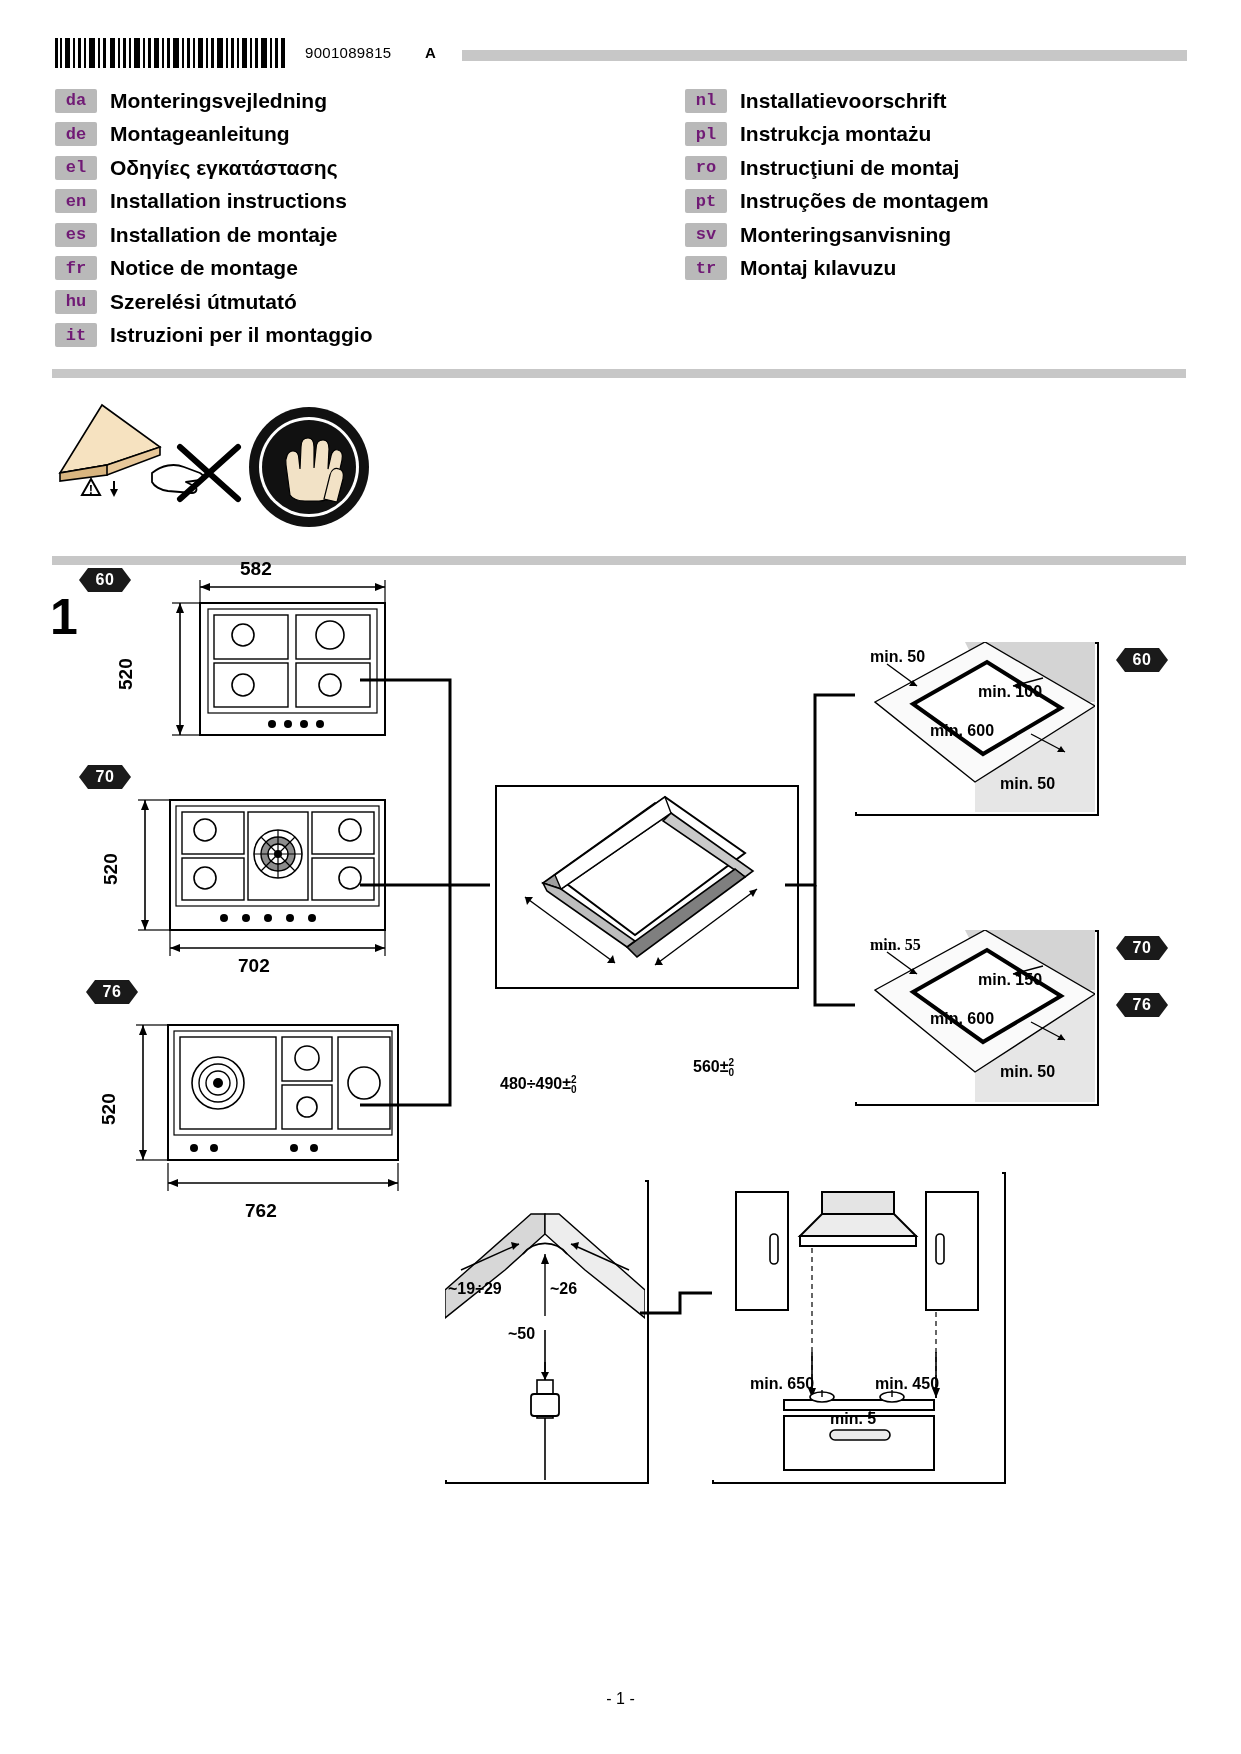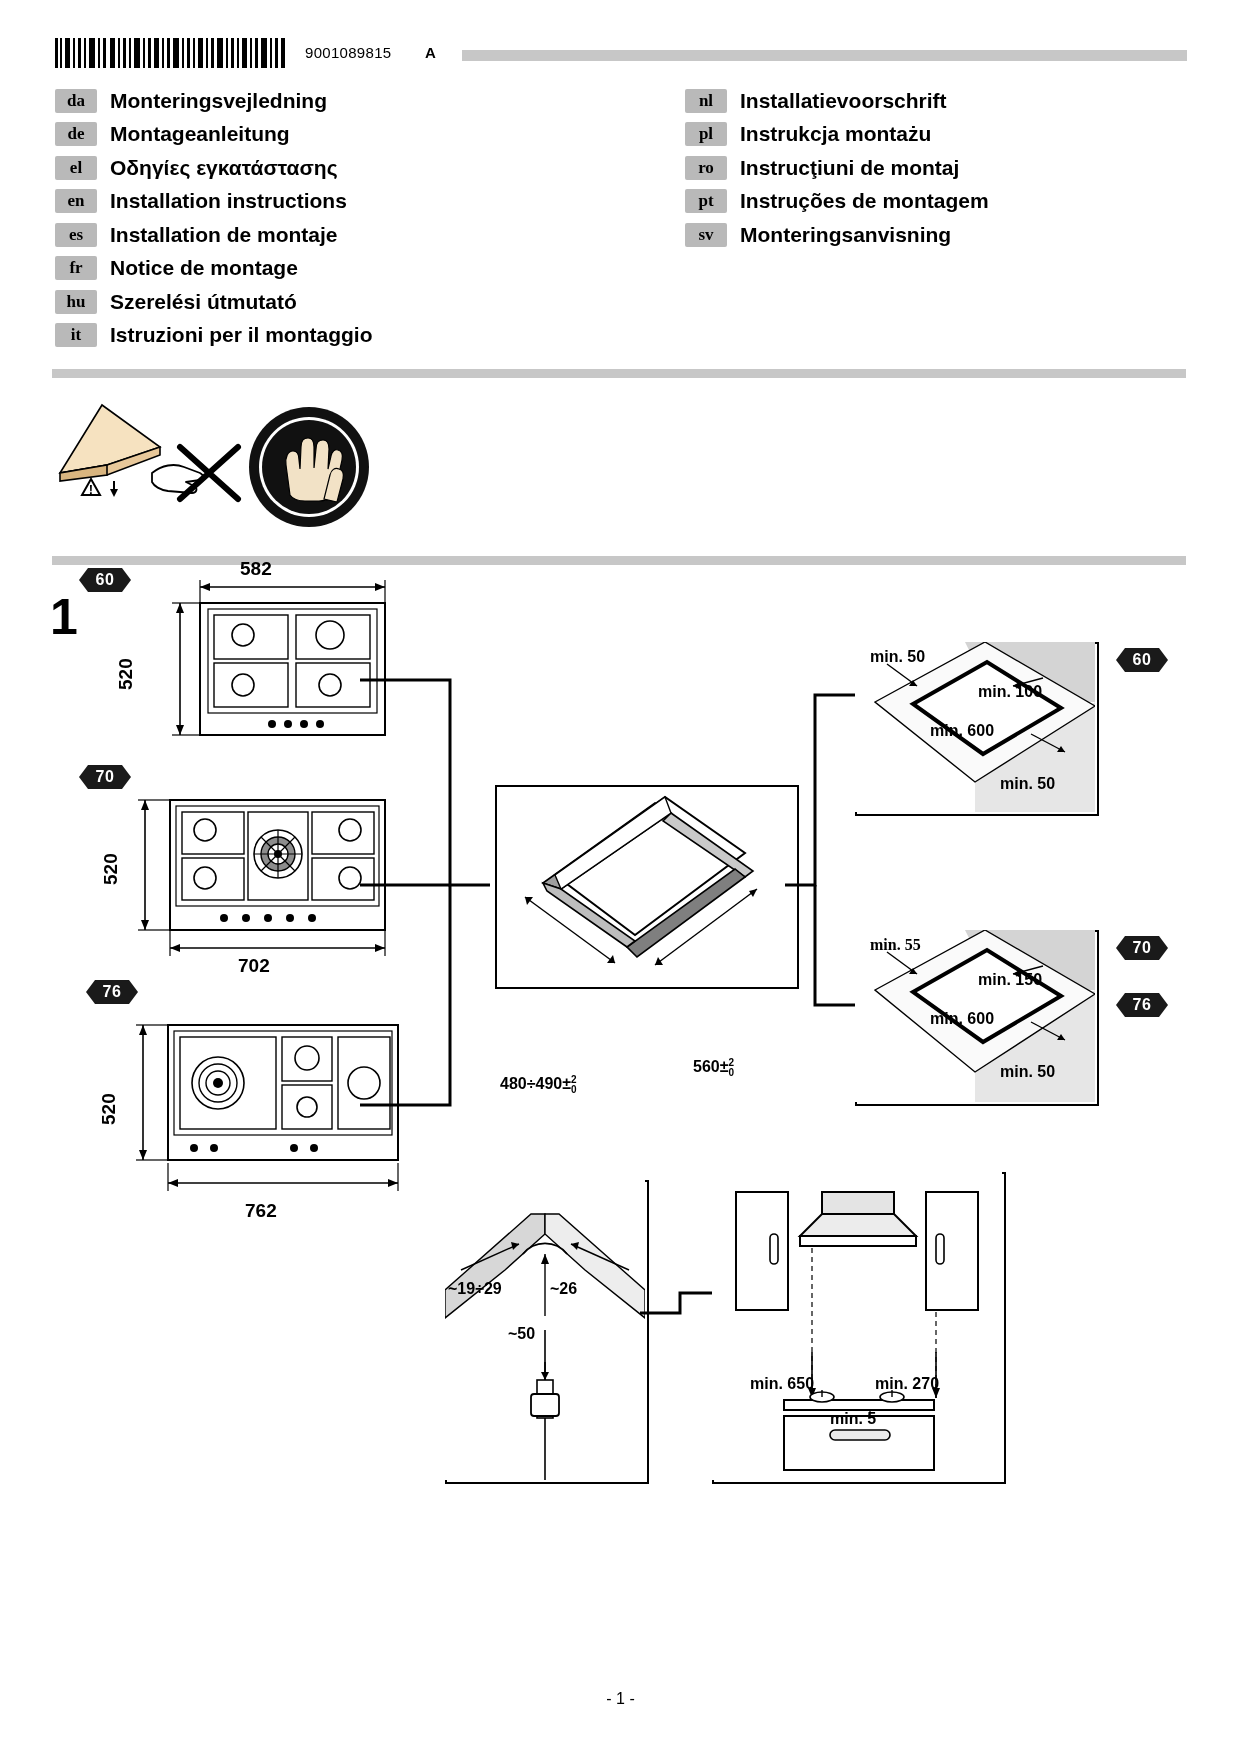--- a/index.html
+++ b/index.html
@@ -25,25 +25,25 @@
     position:absolute;left:462px;top:50px;width:725px;height:11px;background:#c7c7c7;
   }
 
   
   .langs{position:absolute;left:55px;top:84px;width:1130px;}
   .langcol{position:absolute;top:0;}
   .langcol.left{left:0;width:560px;}
   .langcol.right{left:630px;width:500px;}
   .langrow{height:33.5px;display:flex;align-items:center;}
   .code{
-    width:42px;height:24px;background:#b9b9b9;color:#000000;
+    width:42px;height:24px;background:#b9b9b9;color:#701a75;
     font-size:17px;font-weight:bold;
     display:flex;align-items:center;justify-content:center;
     margin-right:13px;border-radius:2px;
-    font-family:Liberation Serif, serif;
+    font-family:Liberation Mono, monospace;
   }
   .lname{font-size:21px;font-weight:bold;letter-spacing:0px;white-space:nowrap;}
 
   .rule{position:absolute;left:52px;width:1134px;background:#c7c7c7;}
   #rule1{top:369px;height:9px;}
   #rule2{top:556px;height:9px;}
 
   
   .icons{position:absolute;left:52px;top:395px;width:320px;height:140px;}
 
@@ -183,20 +183,24 @@
         <div class="lname">Instrucţiuni de montaj</div>
       </div>
       <div class="langrow">
         <div class="code">pt</div>
         <div class="lname">Instruções de montagem</div>
       </div>
       <div class="langrow">
         <div class="code">sv</div>
         <div class="lname">Monteringsanvisning</div>
       </div>
+      <div class="langrow">
+        <div class="code">tr</div>
+        <div class="lname">Montaj kılavuzu</div>
+      </div>
     </div>
   </div>
 
   <div class="rule" id="rule1"></div>
 
   <div class="icons">
     <svg width="320" height="140" viewBox="0 0 320 140">
 
       <polygon points="8,78 50,10 108,52 55,70" fill="#f6e2c0" stroke="#000" stroke-width="1.6"></polygon>
       <polygon points="8,78 55,70 108,52 108,60 55,80" fill="#e8c89a" stroke="#000" stroke-width="1.6"></polygon>
@@ -497,20 +501,20 @@
       <line x1="110" y1="218" x2="110" y2="225" stroke="#000" stroke-width="1.4"></line>
       <line x1="180" y1="218" x2="180" y2="225" stroke="#000" stroke-width="1.4"></line>
       <rect x="72" y="244" width="150" height="54" fill="#fff" stroke="#000" stroke-width="2"></rect>
       <rect x="118" y="258" width="60" height="10" rx="5" fill="#eaeaea" stroke="#000" stroke-width="1.6"></rect>
       <line x1="72" y1="238" x2="222" y2="238" stroke="#000" stroke-width="1.4"></line>
 
       <line x1="158" y1="238" x2="158" y2="244" stroke="#000" stroke-width="1.2"></line>
     </svg>
 
     <div class="smalltxt" style="left:710px;top:795px;">min. 650</div>
-    <div class="smalltxt" style="left:835px;top:795px;">min. 270</div>
+    <div class="smalltxt" style="left:835px;top:795px;">min. 450</div>
     <div class="smalltxt" style="left:790px;top:830px;">min. 5</div>
 
   </div>
 
   <div class="footer">- 1 -</div>
 
 </div>
 
 </body></html>

